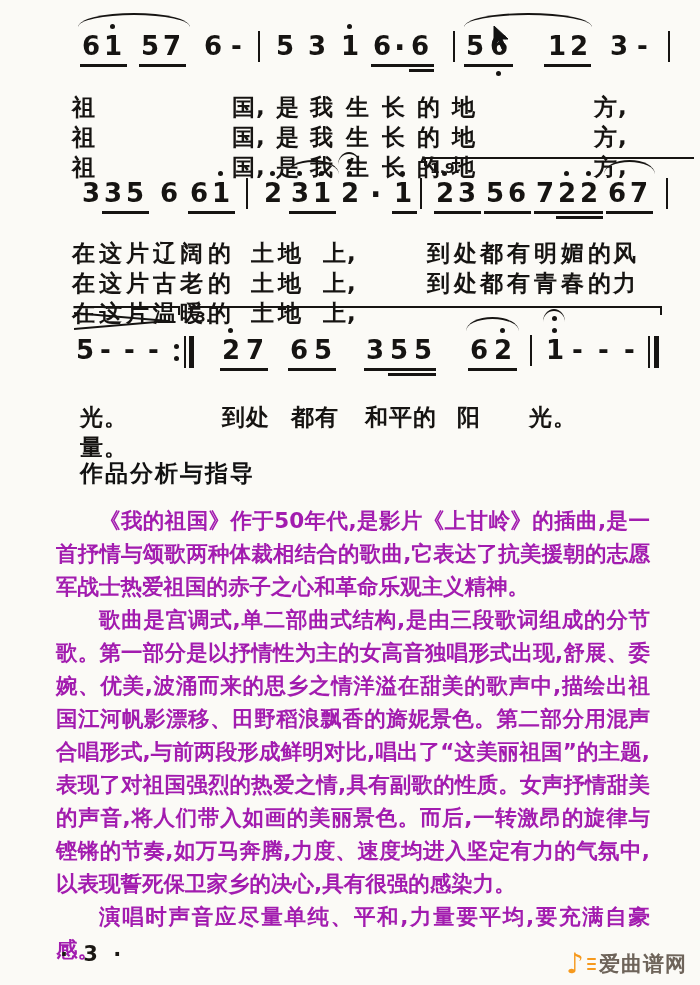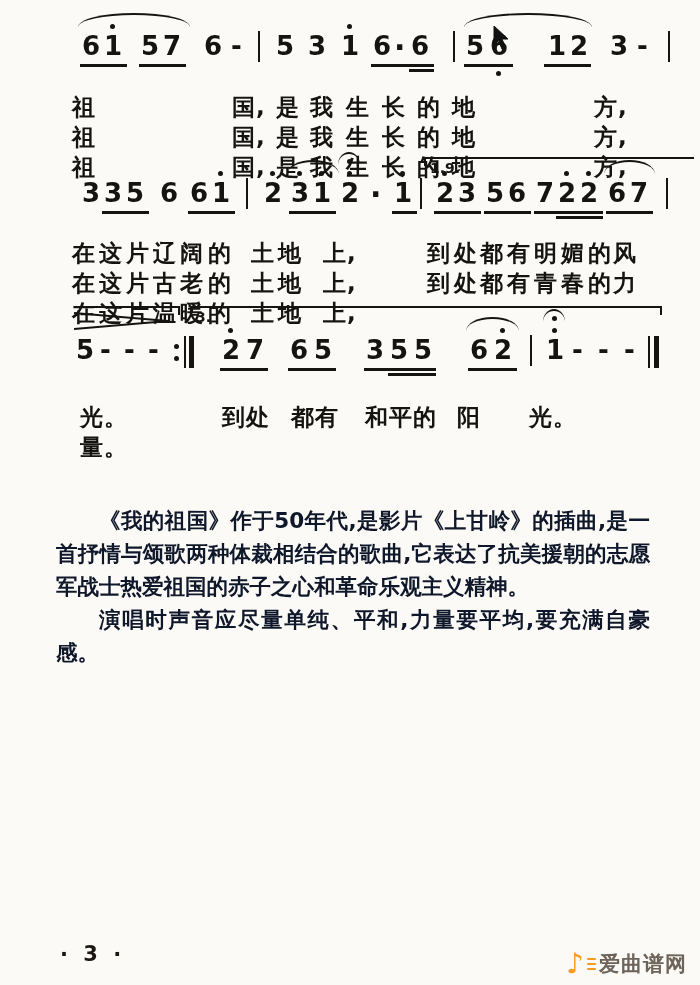--- a/index.html
+++ b/index.html
@@ -24,21 +24,21 @@
   .vline{position:absolute;height:2.2px;background:#161412;}
   .vtick{position:absolute;width:2.2px;height:9px;background:#161412;}
   .vlabel{position:absolute;font:700 14px "DejaVu Sans",sans-serif;color:#161412;}
   .lyr{position:absolute;font:700 23px "DejaVu Sans",sans-serif;color:#161412;
        letter-spacing:1px;white-space:nowrap;}
   .rbar{position:absolute;background:#161412;}
   
   .heading{position:absolute;left:80px;top:458px;font:900 23px "DejaVu Sans",sans-serif;
            color:#111;letter-spacing:2px;}
   .bodytext{position:absolute;left:56px;top:504px;width:594px;
-            font:600 21.5px "DejaVu Sans",sans-serif;color:#0f172a;
+            font:600 21.5px "DejaVu Sans",sans-serif;color:#a21caf;
             text-align:justify;line-height:33px;}
   .bodytext p{margin:0;text-indent:2em;}
   
   .pagenum{position:absolute;left:60px;top:942px;font:700 21px "DejaVu Sans",sans-serif;
            color:#1a1713;letter-spacing:4px;}
   .logo{position:absolute;left:566px;top:950px;display:flex;align-items:center;gap:3px;}
   .logo-icon{font:700 28px "DejaVu Sans",sans-serif;color:#f6991d;line-height:1;}
   .logo-lines{display:inline-block;width:9px;}
   .logo-lines i{display:block;height:2px;background:#f6991d;margin:3px 0;border-radius:1px;}
   .logo-text{font:700 21px "DejaVu Sans",sans-serif;color:#6e645a;letter-spacing:1px;}
@@ -252,23 +252,25 @@
       <div class="lyr" style="left: 291px; top: 402px;">都</div>
       <div class="lyr" style="left: 315px; top: 402px;">有</div>
       <div class="lyr" style="left: 365px; top: 402px;">和</div>
       <div class="lyr" style="left: 389px; top: 402px;">平</div>
       <div class="lyr" style="left: 413px; top: 402px;">的</div>
       <div class="lyr" style="left: 457px; top: 402px;">阳</div>
       <div class="lyr" style="left: 529px; top: 402px;">光。</div>
       <div class="lyr" style="left: 80px; top: 432px;">量。</div>
     </div>
 
+  <div class="heading">作品分析与指导</div>
 
   <div class="bodytext">
     <p>《我的祖国》作于50年代,是影片《上甘岭》的插曲,是一首抒情与颂歌两种体裁相结合的歌曲,它表达了抗美援朝的志愿军战士热爱祖国的赤子之心和革命乐观主义精神。</p>
+    <p>歌曲是宫调式,单二部曲式结构,是由三段歌词组成的分节歌。第一部分是以抒情性为主的女高音独唱形式出现,舒展、委婉、优美,波涌而来的思乡之情洋溢在甜美的歌声中,描绘出祖国江河帆影漂移、田野稻浪飘香的旖妮景色。第二部分用混声合唱形式,与前两段形成鲜明对比,唱出了“这美丽祖国”的主题,表现了对祖国强烈的热爱之情,具有副歌的性质。女声抒情甜美的声音,将人们带入如画的美丽景色。而后,一转激昂的旋律与铿锵的节奏,如万马奔腾,力度、速度均进入坚定有力的气氛中,以表现誓死保卫家乡的决心,具有很强的感染力。</p>
     <p>演唱时声音应尽量单纯、平和,力量要平均,要充满自豪感。</p>
   </div>
 
   <div class="pagenum">· 3 ·</div>
 
   <div class="logo">
     <span class="logo-icon">♪</span>
     <span class="logo-lines">
         <i></i>
         <i></i>

